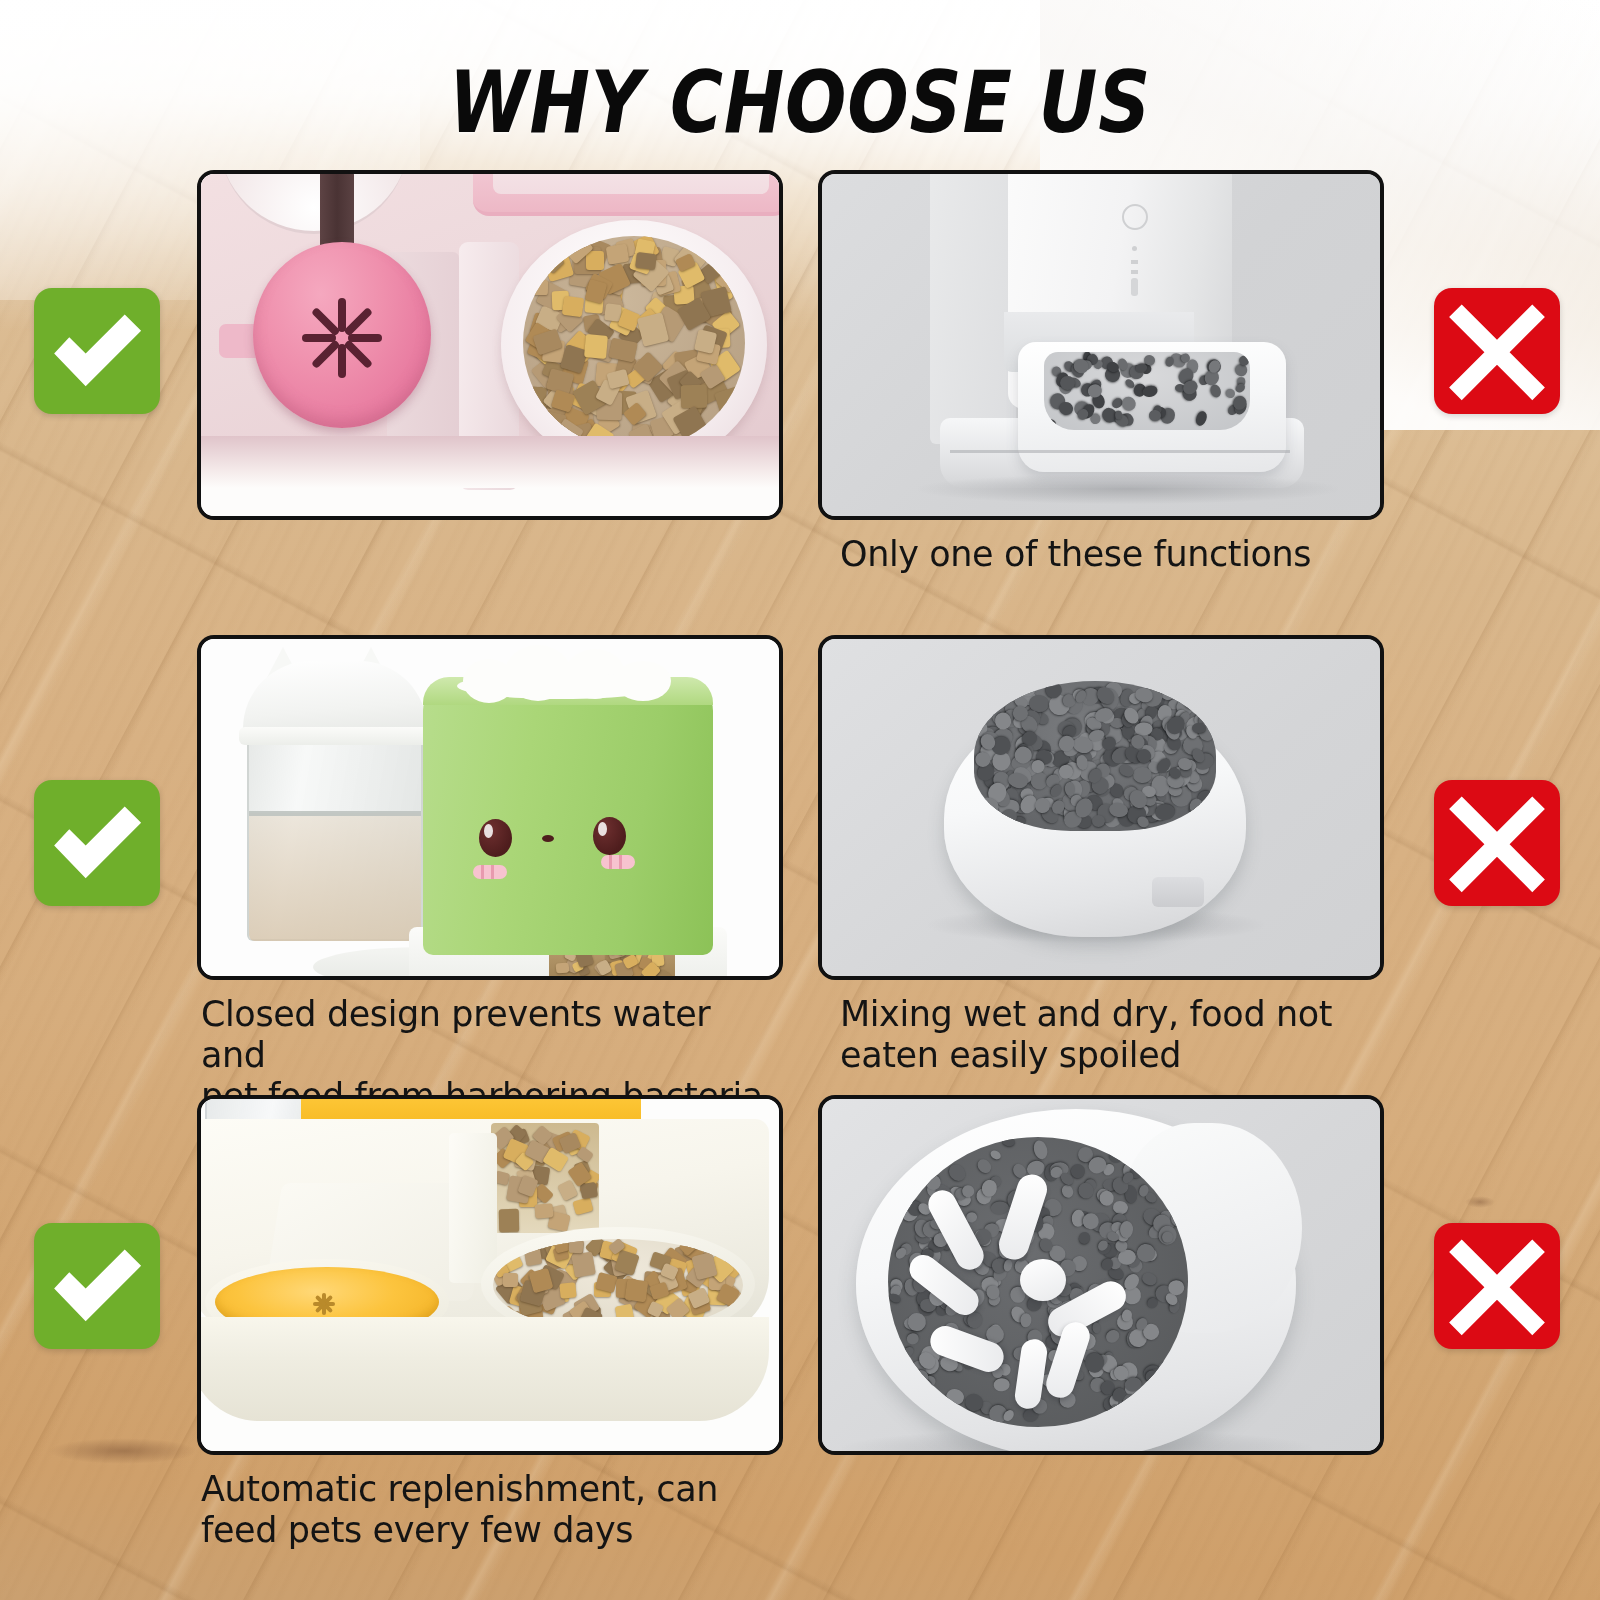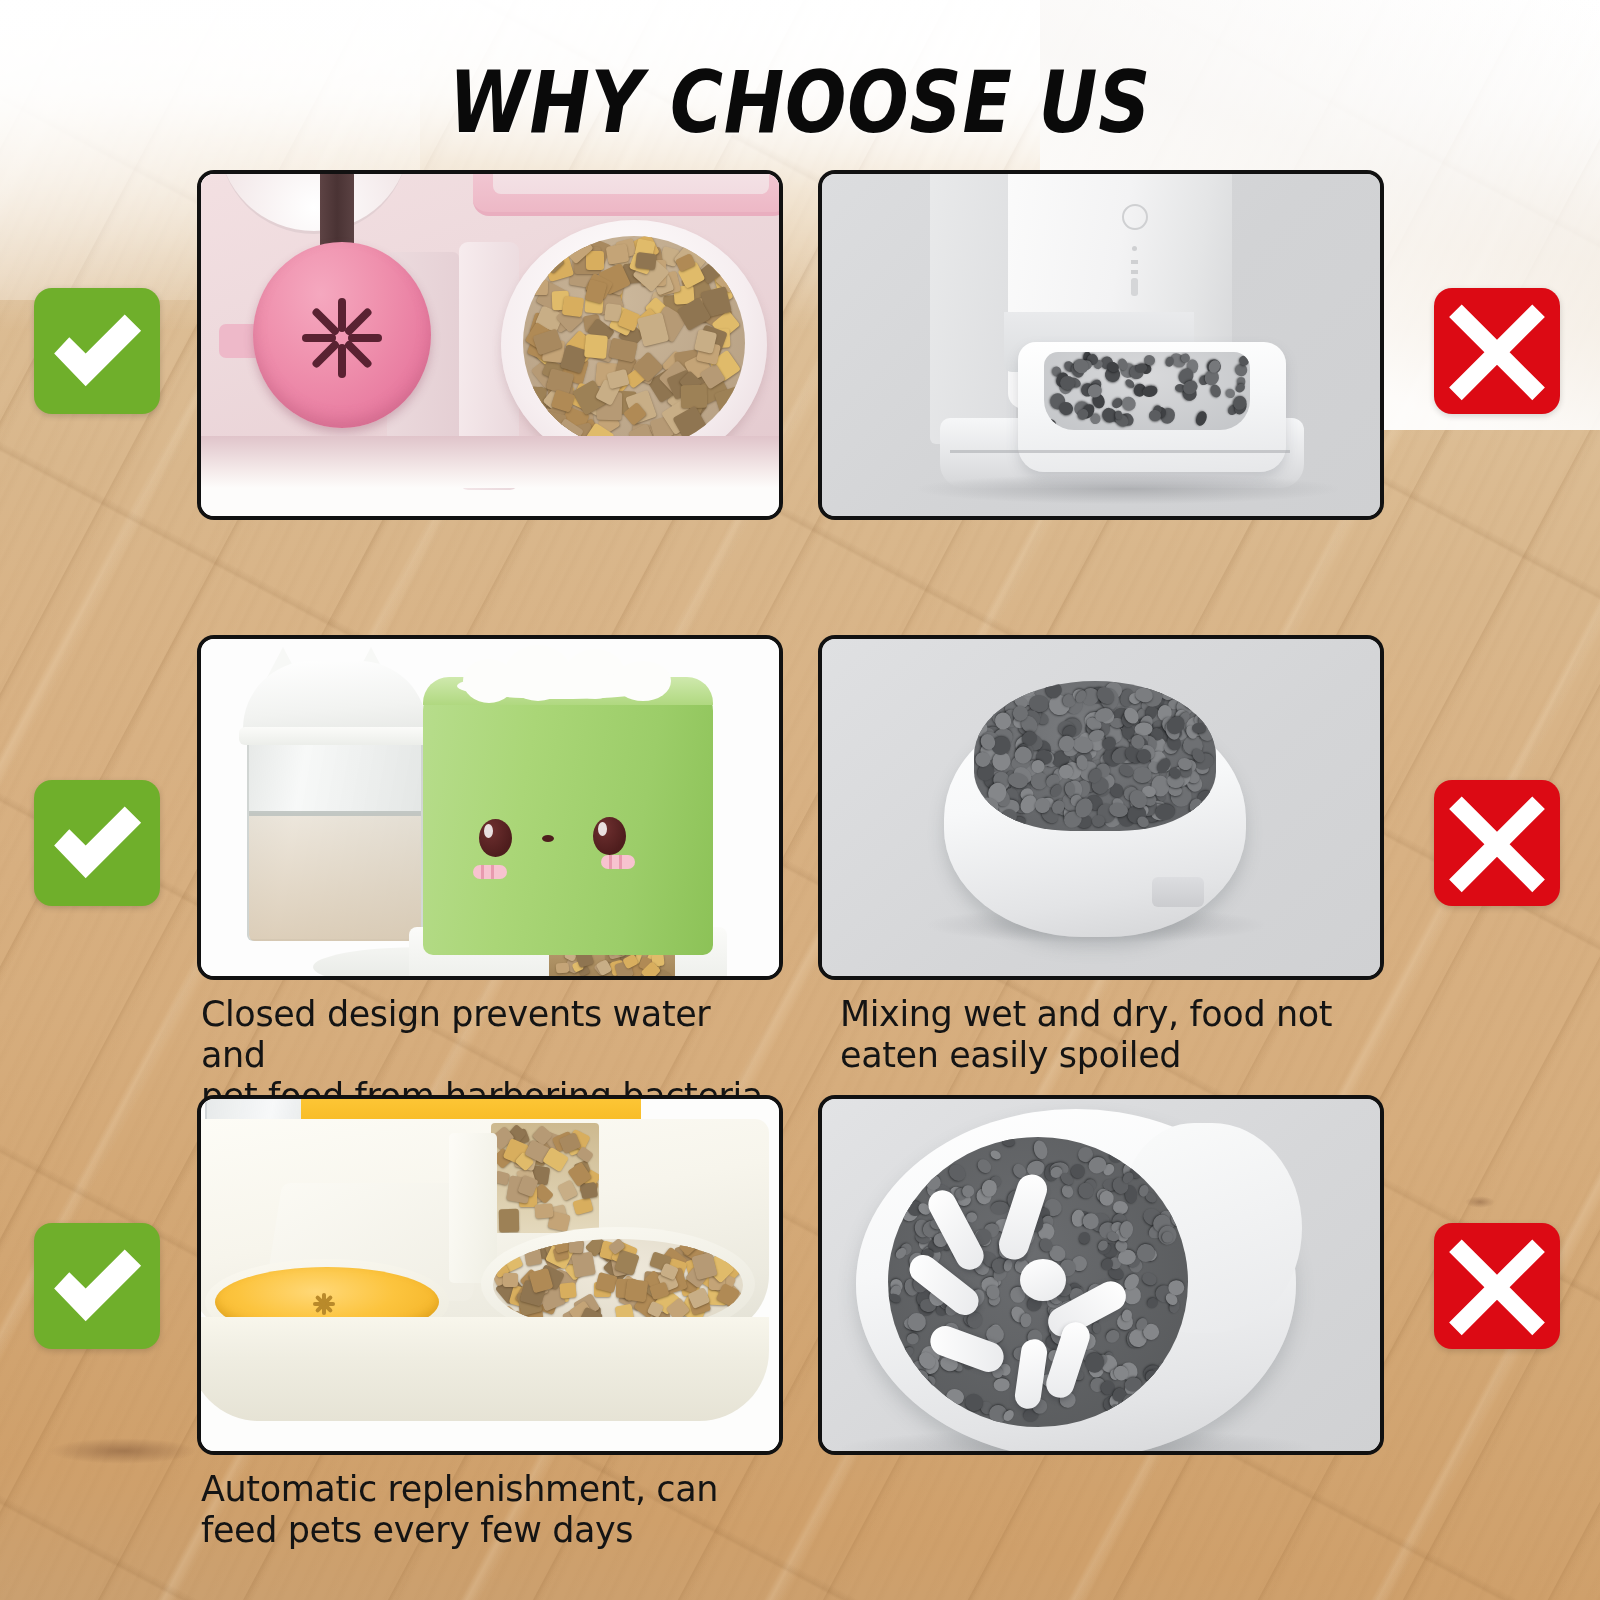--- a/index.html
+++ b/index.html
@@ -736,20 +736,21 @@
               <div class="pel" style="width: 12.2003px; height: 10.791px; left: 104.526px; top: 58.0623px; background: rgb(91, 93, 96); transform: rotate(7.10315deg); box-shadow: rgba(20, 22, 24, 0.55) 0px 1px 2px;"></div>
               <div class="pel" style="width: 13.6269px; height: 13.2974px; left: 189.037px; top: 43.8794px; background: rgb(84, 86, 89); transform: rotate(120.95deg); box-shadow: rgba(20, 22, 24, 0.55) 0px 1px 2px;"></div>
               <div class="pel" style="width: 10.3838px; height: 10.8704px; left: 33.6136px; top: 56.6028px; background: rgb(91, 93, 96); transform: rotate(44.9045deg); box-shadow: rgba(20, 22, 24, 0.55) 0px 1px 2px;"></div>
               <div class="pel" style="width: 14.0096px; height: 13.1211px; left: 77.6455px; top: 45.206px; background: rgb(118, 120, 123); transform: rotate(59.2848deg); box-shadow: rgba(20, 22, 24, 0.55) 0px 1px 2px;"></div>
               <div class="pel" style="width: 12.9359px; height: 10.9943px; left: 163.805px; top: 8.85873px; background: rgb(118, 120, 123); transform: rotate(119.518deg); box-shadow: rgba(20, 22, 24, 0.55) 0px 1px 2px;"></div>
             </div>
           <div class="p2-base-line"></div>
           <div class="p2-shadow"></div>
         </div>
       </div>
+      <div class="caption">Only one of these functions</div>
     </div>
 
     <div class="badge cross">
       <svg viewBox="0 0 100 100">
           <polygon fill="#ffffff" points="22,13 50,41 78,13 88,23 60,51 88,79 78,89 50,61 22,89 12,79 40,51 12,23"></polygon>
         </svg>
     </div>
   </div>
 
   <div class="row row-2">

